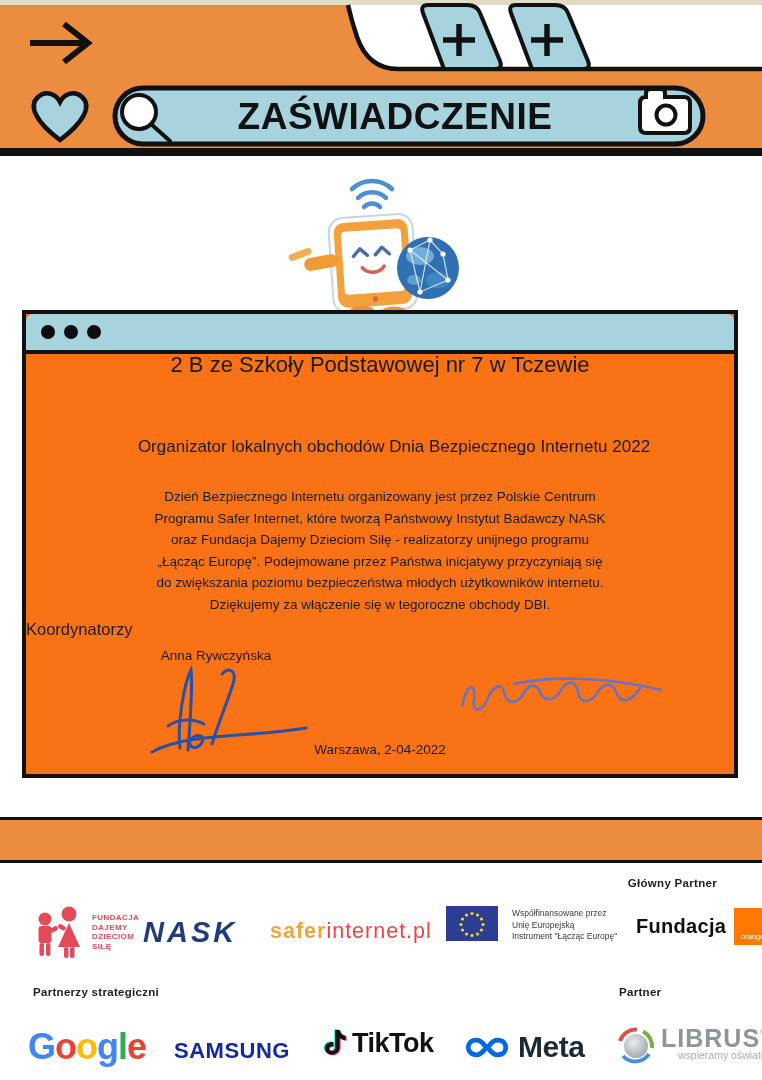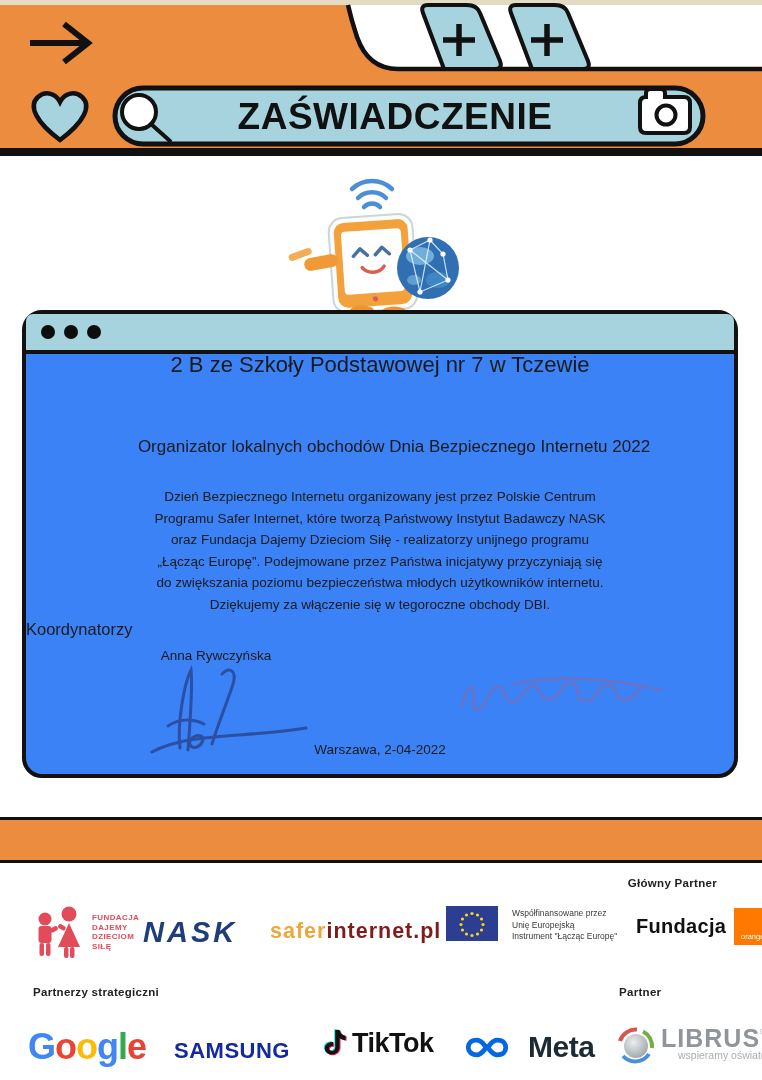--- a/index.html
+++ b/index.html
@@ -10,21 +10,21 @@
 
   
   .header-svg { position:absolute; top:0; left:0; display:block; }
 
   
   .mascot { position:absolute; left:268px; top:164px; display:block; }
 
   
   .card {
     position:absolute; left:22px; top:310px; width:716px; height:468px;
-    border:4px solid #111111; border-radius:20px; background:#3b82f6; box-sizing:border-box;
+    border:4px solid #111111; border-radius:0; background:#f97316; box-sizing:border-box;
   }
   .card-titlebar {
     height:36px; background:#a6d3dd; border-bottom:4px solid #111111;
     border-radius:7px 7px 0 0; display:flex; align-items:center; padding-left:15px; gap:9px;
   }
   .dot { width:14px; height:14px; border-radius:50%; background:#0d0d0d; }
   .recipient1 { position:absolute; top:38px; left:0; right:0; text-align:center; font-size:22px; }
   .recipient2 { position:absolute; top:73px; left:0; right:0; text-align:center; font-size:22px; }
   .subtitle   { position:absolute; top:123px; left:8px; right:0; text-align:center; font-size:17px;padding-left:20px; }
   .bodytext   { position:absolute; top:172px; left:0; right:0; text-align:center;
@@ -49,38 +49,38 @@
   .label-strategic { top:986px; left:33px; }
   .label-partner { top:986px; left:619px; }
 
   .logo-fdds { position:absolute; left:33px; top:903px; display:flex; align-items:center; gap:7px; }
   .fdds-text div { font-size:8px; font-weight:bold; color:#e14b5a; line-height:9.5px; letter-spacing:.4px; }
 
   .logo-nask { position:absolute; left:143px; top:916px; font-size:29px; font-weight:800;
                font-style:italic; color:#1f3d7a; letter-spacing:3px; }
   .logo-safer { position:absolute; left:270px; top:919px; font-size:21.5px; letter-spacing:1px; }
   .safer-prefix { font-weight:700; color:#f0a63c; }
-  .safer-suffix { font-weight:700; color:#7f1d1d; }
+  .safer-suffix { font-weight:400; color:#ef4444; }
 
   .eu-flag { position:absolute; left:446px; top:906px; display:block; }
   .eu-text { position:absolute; left:512px; top:908px; }
   .eu-text div { font-size:8.5px; line-height:11.5px; color:#3a3a3a; }
 
   .logo-fundacja { position:absolute; left:636px; top:908px; display:flex; align-items:center; gap:8px; }
   .fundacja-text { font-size:20px; font-weight:700; color:#111; letter-spacing:.3px; }
   .orange-square { width:37px; height:37px; background:#ff7900; display:flex;
                    align-items:flex-end; justify-content:center; box-sizing:border-box; padding-bottom:4px; }
   .orange-square span { font-size:7.5px; color:#ffffff; }
 
   .logo-google { position:absolute; left:28px; top:1026px; font-size:36px; font-weight:600; letter-spacing:-1px; }
   .logo-samsung { position:absolute; left:174px; top:1038px; font-size:22px; font-weight:800;
                   color:#1428a0; letter-spacing:.5px; }
   .logo-tiktok { position:absolute; left:322px; top:1028px; display:flex; align-items:center; gap:3px; }
   .tiktok-text { font-size:27px; font-weight:800; color:#111; letter-spacing:-.5px; }
-  .logo-meta { position:absolute; left:464px; top:1030px; display:flex; align-items:center; gap:18px; }
+  .logo-meta { position:absolute; left:464px; top:1030px; display:flex; align-items:center; gap:8px; }
   .meta-text { font-size:30px; font-weight:600; color:#1c2b33; letter-spacing:-.5px; }
   .logo-librus { position:absolute; left:616px; top:1026px; display:flex; align-items:flex-start; gap:5px; }
   .librus-col { display:flex; flex-direction:column; align-items:flex-end; }
   .librus-row { display:flex; align-items:flex-start; }
   .librus-text { font-size:25px; font-weight:800; color:#8f959a; letter-spacing:1px; line-height:25px; }
   .librus-reg { font-size:9px; color:#8f959a; margin-top:1px; }
   .librus-tagline { font-size:10.5px; color:#a9aeb2; margin-top:-2px; }
 </style>
 </head>
 <body>

